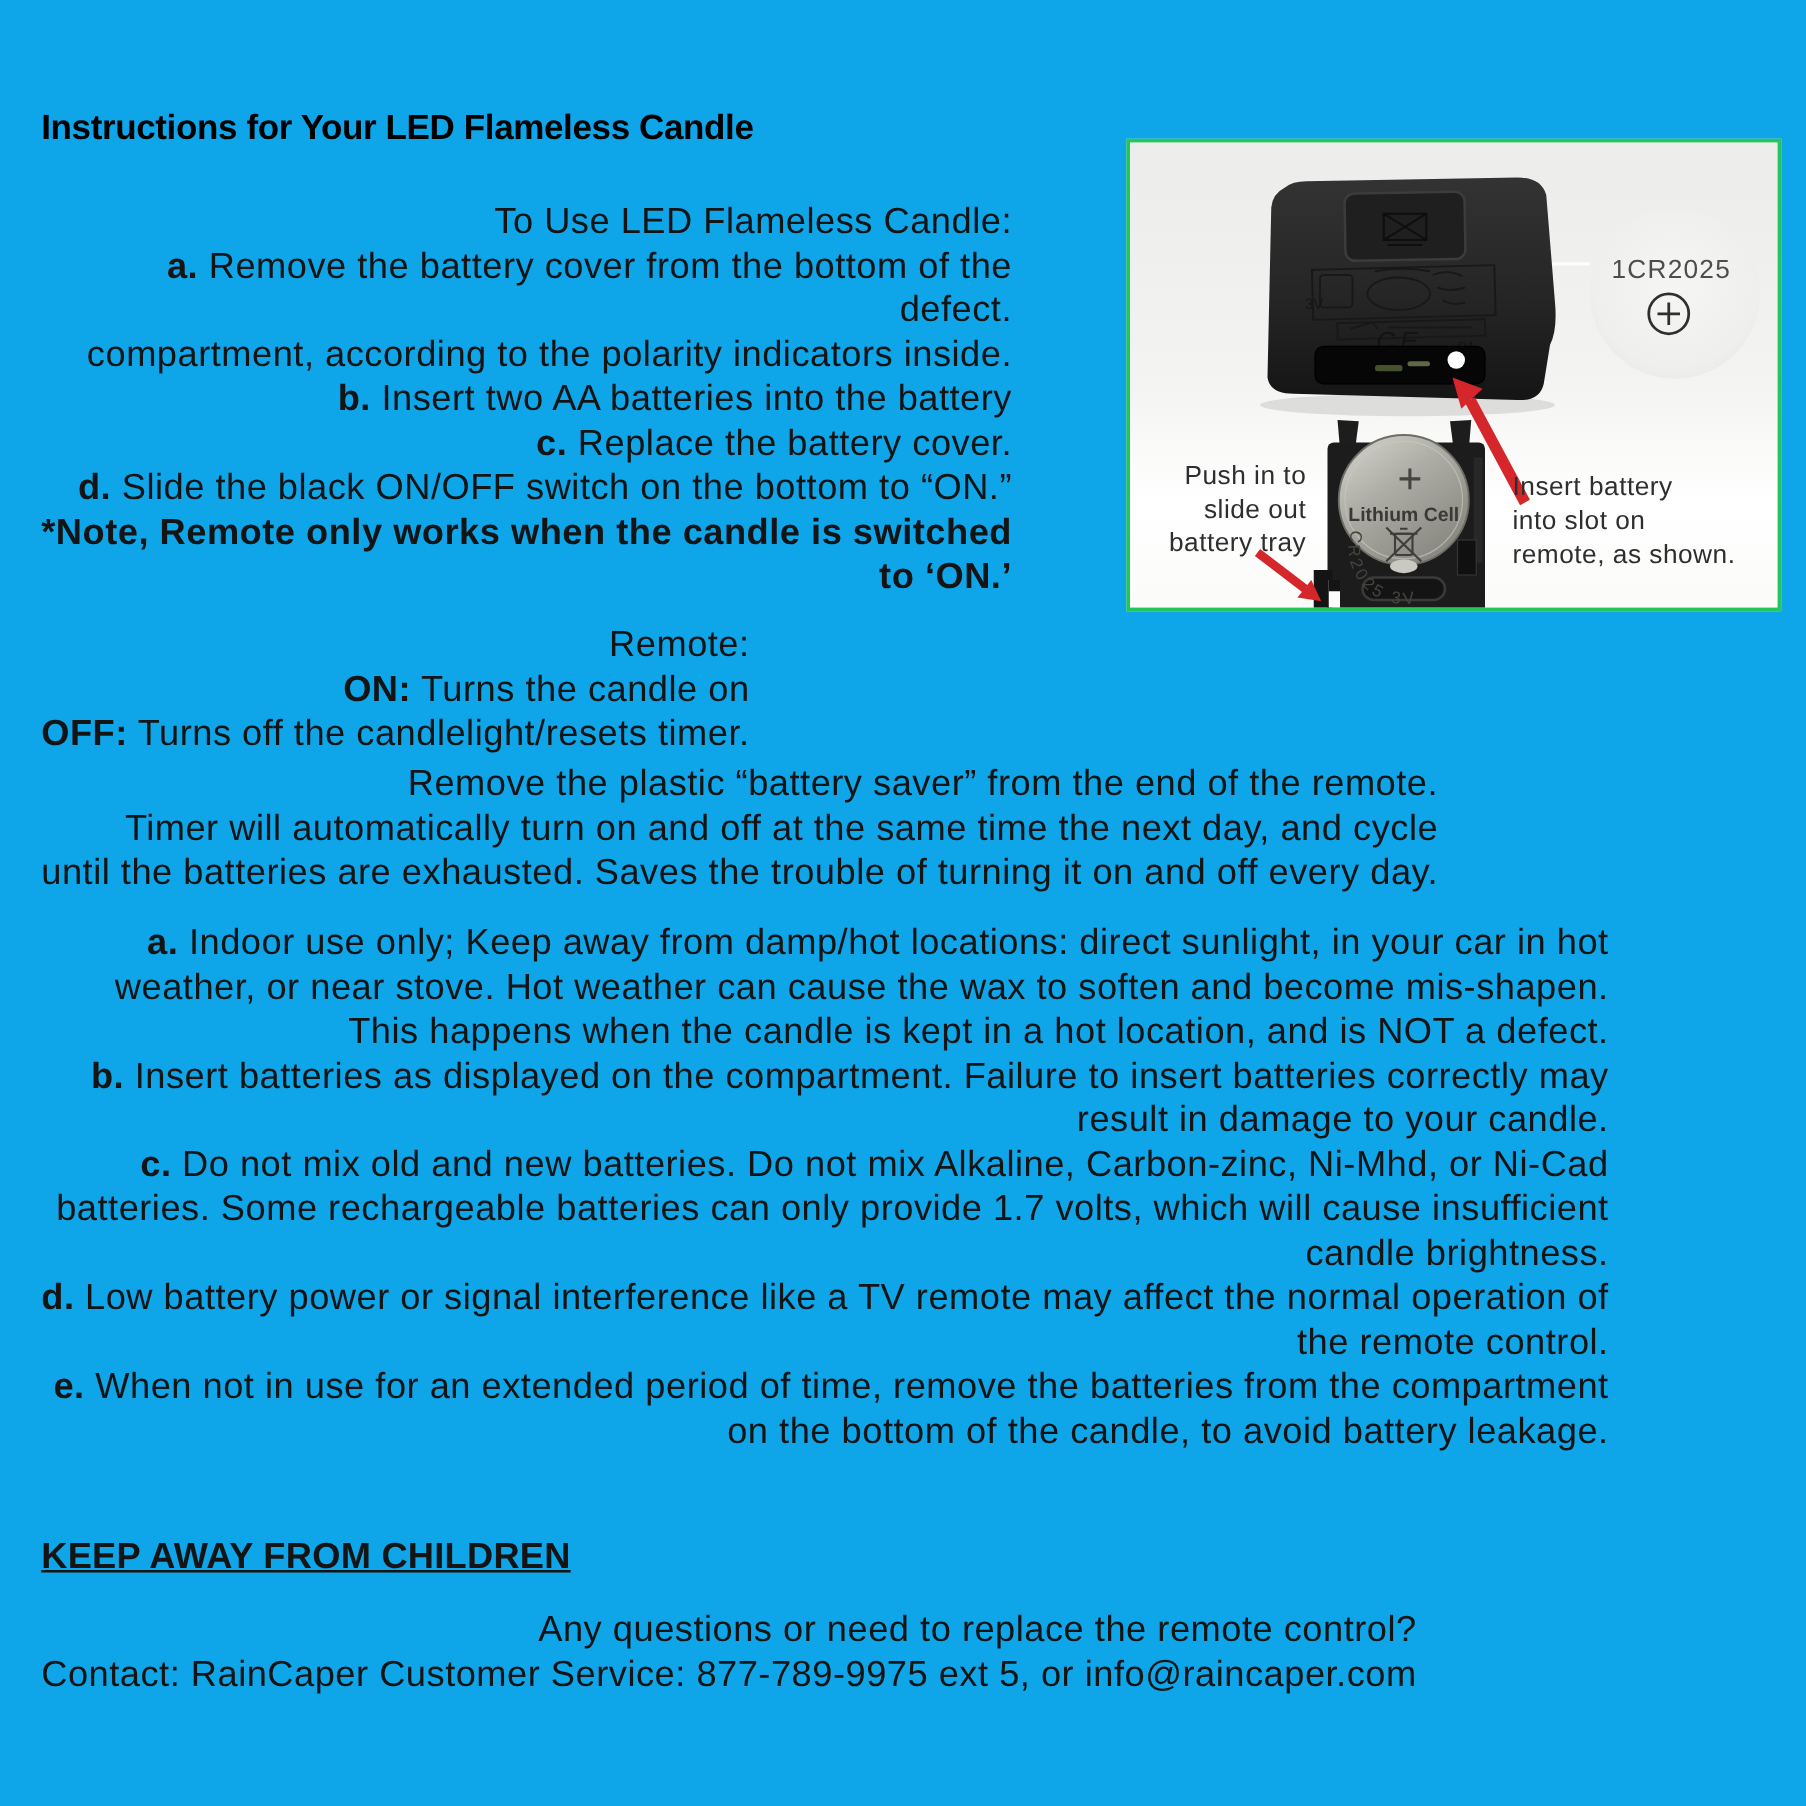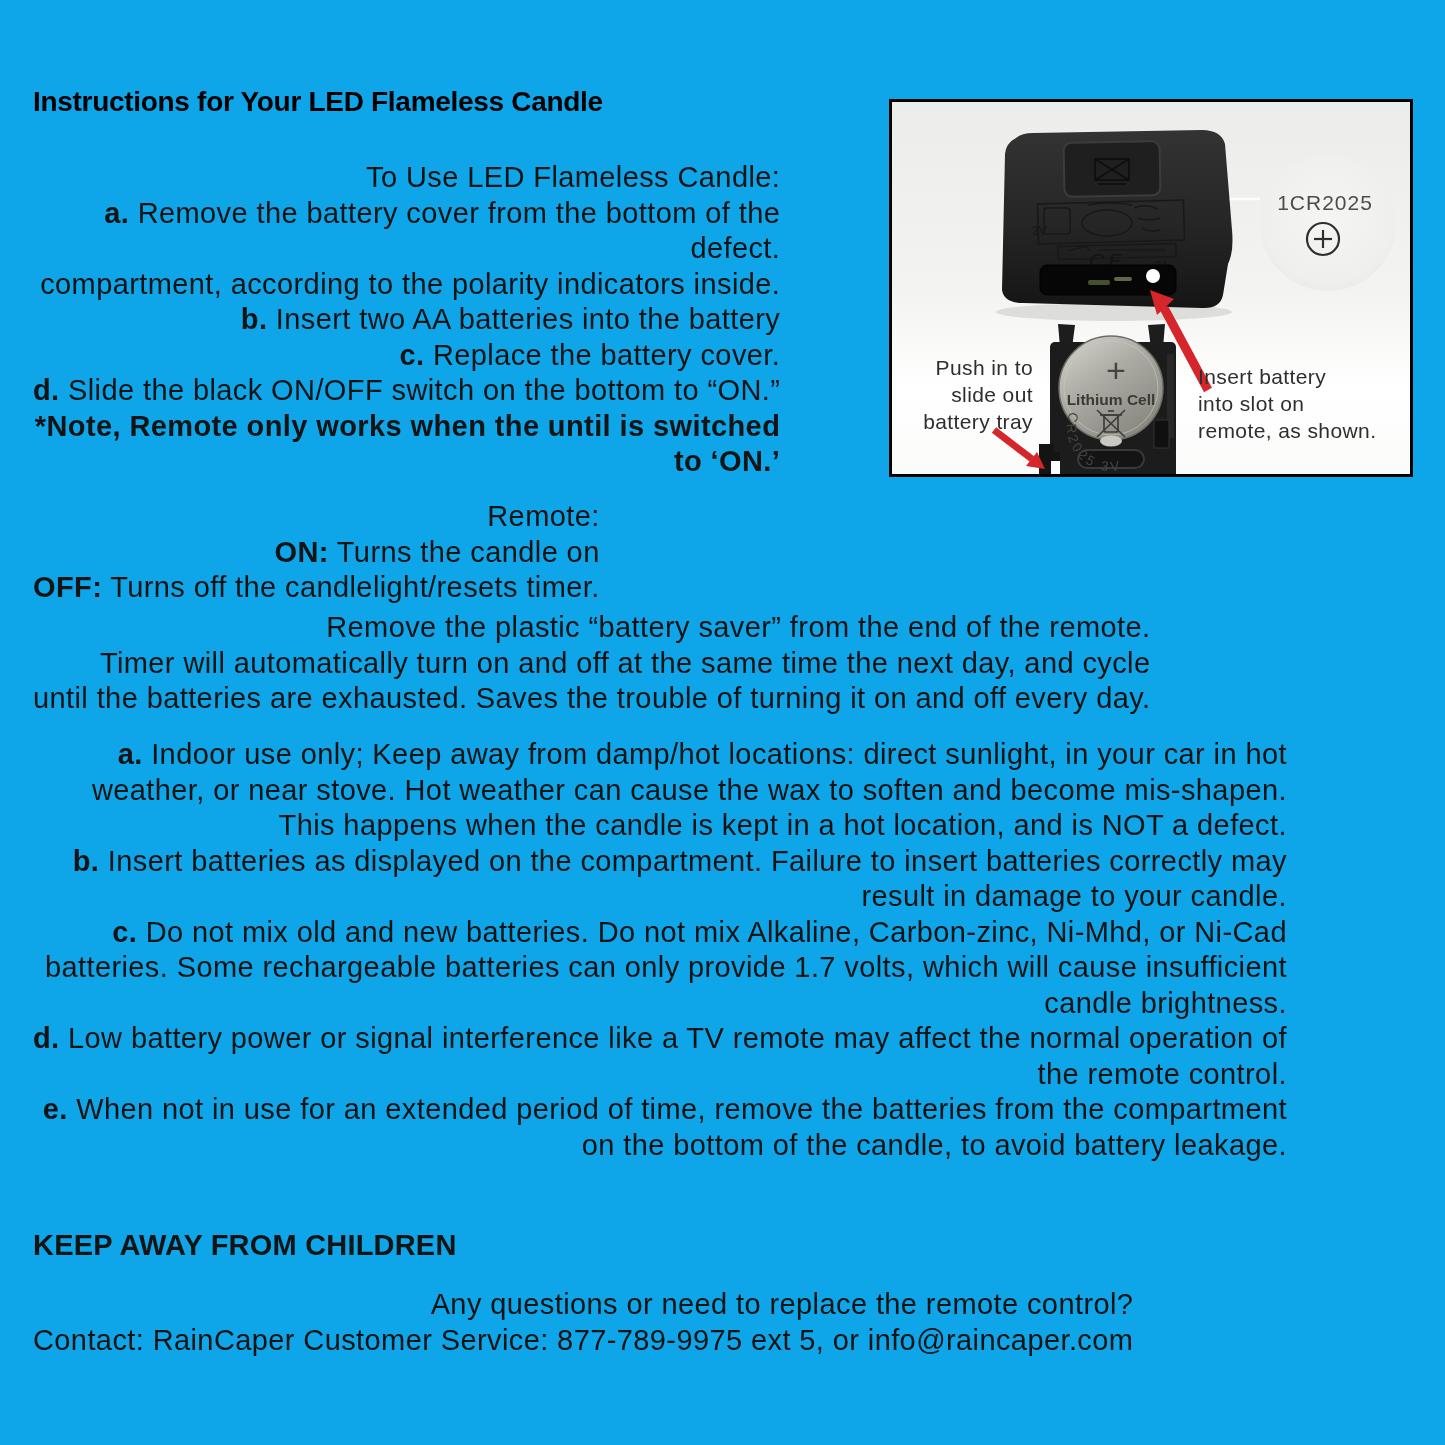--- a/index.html
+++ b/index.html
@@ -12,45 +12,45 @@
 
   .title {
     position:absolute; left:33px; top:86px; margin:0;
     font-size:28px; font-weight:700; letter-spacing:-0.3px; color:#000;
   }
   .blk { position:absolute; left:33px; font-size:29px; line-height:35.5px; letter-spacing:0.4px; }
   .usage   { top:160px; }
   .remote  { top:499px; }
   .timer   { top:610px; }
   .caution { top:737px; }
-  .keep    { top:1228px; font-weight:700; letter-spacing:0.2px; }
+  .keep    { top:1228px; font-weight:700; letter-spacing:0.2px;text-decoration:underline; }
   .footer  { top:1287px; }
 
   figure.diagram {
     position:absolute; left:889px; top:99px; width:518px; height:372px;
-    margin:0; border:3px solid #000000; background:#f1f1f0;
+    margin:12px; border:3px solid #22c55e; background:#f1f1f0;
   }
   figure.diagram svg { display:block; width:100%; height:100%; }
 </style>
 </head>
 <body>
 
 <div class="page">
 
   <h1 class="title">Instructions for Your LED Flameless Candle</h1>
 
   <section class="blk usage">
       <div class="tline">To Use LED Flameless Candle:</div>
       <div class="tline"><b>a.</b> Remove the battery cover from the bottom of the</div>
       <div class="tline">defect.</div>
       <div class="tline">compartment, according to the polarity indicators inside.</div>
       <div class="tline"><b>b.</b> Insert two AA batteries into the battery</div>
       <div class="tline"><b>c.</b> Replace the battery cover.</div>
       <div class="tline"><b>d.</b> Slide the black ON/OFF switch on the bottom to “ON.”</div>
-      <div class="tline"><b>*Note, Remote only works when the until is switched</b></div>
+      <div class="tline"><b>*Note, Remote only works when the candle is switched</b></div>
       <div class="tline"><b>to ‘ON.’</b></div>
     </section>
   <section class="blk remote">
       <div class="tline">Remote:</div>
       <div class="tline"><b>ON:</b> Turns the candle on</div>
       <div class="tline"><b>OFF:</b> Turns off the candlelight/resets timer.</div>
     </section>
   <section class="blk timer">
       <div class="tline">Remove the plastic “battery saver” from the end of the remote.</div>
       <div class="tline">Timer will automatically turn on and off at the same time the next day, and cycle</div>

